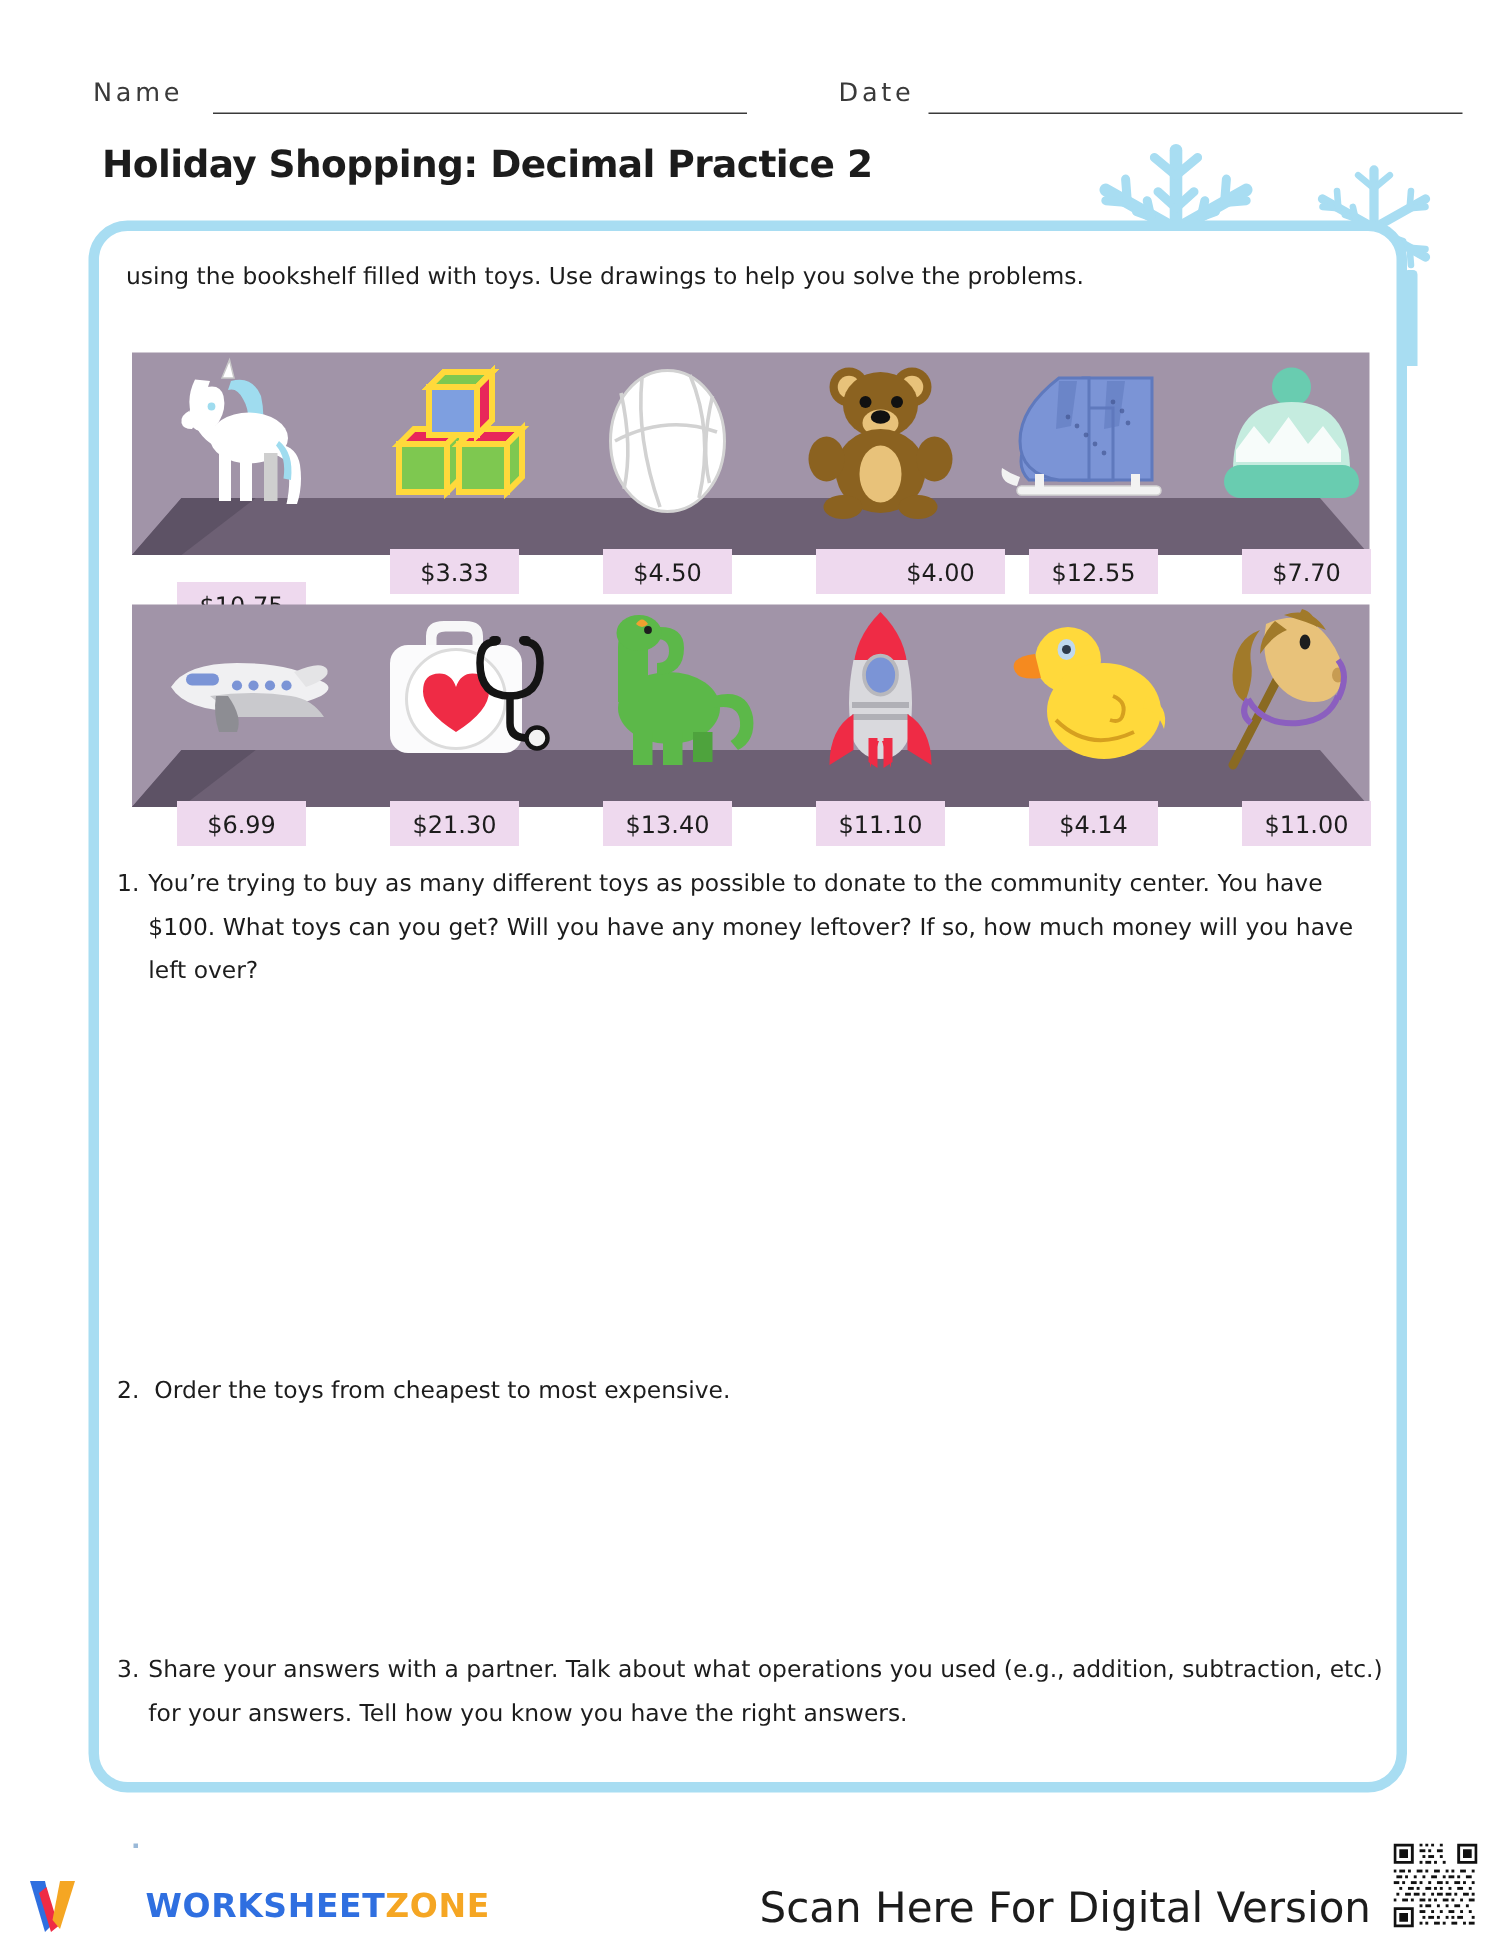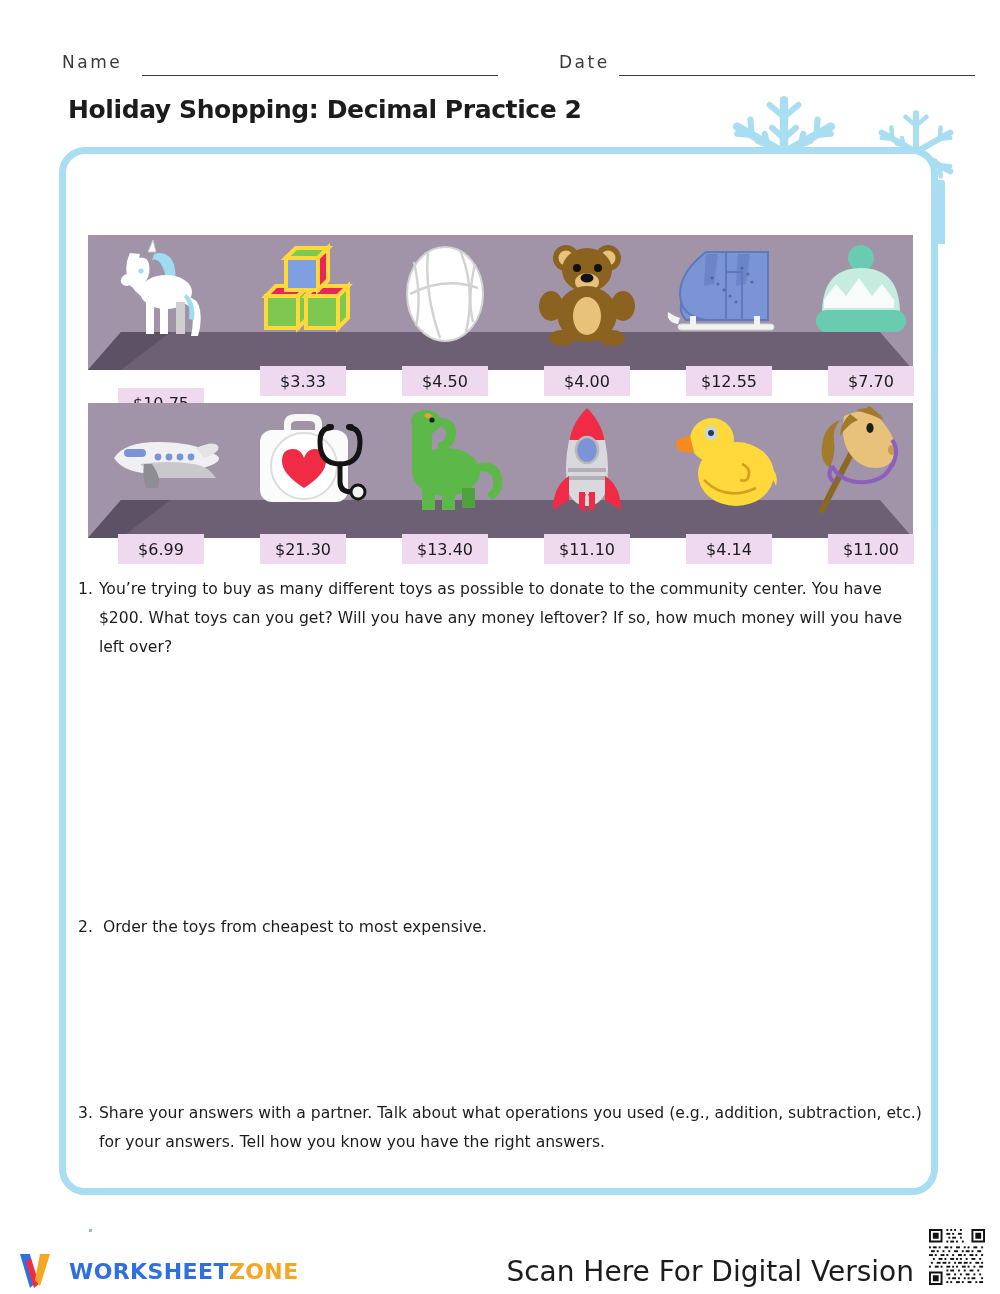--- a/index.html
+++ b/index.html
@@ -180,20 +180,21 @@
   .logo-mark {
     width: 42px;
     height: 38px;
     margin-right: 9px;
   }
   .logo-text {
     font-family: "DejaVu Sans", sans-serif;
     font-size: 22px;
     font-weight: bold;
     letter-spacing: 0.4px;
+    margin-left: 28px;
   }
   .logo-worksheet { color: #2f6fe0; }
   .logo-zone { color: #f5a623; }
 
   .scan-text {
     position: absolute;
     right: 86px;
     top: 1255px;
     font-family: "DejaVu Sans", sans-serif;
     font-size: 28px;
@@ -290,20 +291,21 @@
           <line x1="64" y1="57" x2="66" y2="66"></line>
       </g>
     </g>
   </svg>
 </div>
 <div id="snow-stick"></div>
 
 <div class="frame"></div>
 
 <div class="intro">
+  <div>using the bookshelf filled with toys. Use drawings to help you solve the problems.</div>
 </div>
 
 <div class="shelf" id="shelf-row-1">
   <div class="shelf-floor"></div>
   <div class="shelf-floor-dark"></div>
 
   <div class="toy-slot" style="left:8px;">
     <svg class="toy-svg" viewBox="0 0 130 108" aria-hidden="true">
       <path d="M52 14 L57 2 L60 14 Z" fill="#ffffff" stroke="#c9c9c9" stroke-width="1"></path>
       <path d="M58 16 q14 -4 20 10 q4 18 -2 30 l-8 -2 q4 -16 -2 -26 q-4 -8 -10 -6 Z" fill="#9fdcef"></path>
@@ -409,21 +411,21 @@
       <path d="M26 76 q0 -46 39 -46 q39 0 39 46 Z" fill="#c5ecdf"></path>
       <path d="M28 62 l12 -16 l10 12 l13 -18 l13 18 l10 -12 l12 16 l0 8 l-70 0 Z" fill="#ffffff" opacity="0.85"></path>
       <rect x="20" y="72" width="90" height="22" rx="11" fill="#69ccb0"></rect>
     </svg>
   </div>
 </div>
 
 <div class="price-tag row1-tag" style="left:118px;margin-top:22px;">$10.75</div>
 <div class="price-tag row1-tag" style="left:260px;">$3.33</div>
 <div class="price-tag row1-tag" style="left:402px;">$4.50</div>
-<div class="price-tag row1-tag" style="left:544px;">$4.00</div>
+<div class="price-tag row1-tag" style="left:544px;padding-left:40px;">$4.00</div>
 <div class="price-tag row1-tag" style="left:686px;">$12.55</div>
 <div class="price-tag row1-tag" style="left:828px;">$7.70</div>
 
 <div class="shelf" id="shelf-row-2">
   <div class="shelf-floor"></div>
   <div class="shelf-floor-dark"></div>
 
   <div class="toy-slot" style="left:8px;">
     <svg class="toy-svg" viewBox="0 0 130 108" aria-hidden="true">
       <path d="M18 52 q10 -16 44 -16 q36 0 56 12 q10 4 0 10 q-22 10 -56 10 q-34 0 -44 -16 Z" fill="#f0f0f2"></path>
@@ -518,21 +520,21 @@
 
 <div class="price-tag row2-tag" style="left:118px;">$6.99</div>
 <div class="price-tag row2-tag" style="left:260px;">$21.30</div>
 <div class="price-tag row2-tag" style="left:402px;">$13.40</div>
 <div class="price-tag row2-tag" style="left:544px;">$11.10</div>
 <div class="price-tag row2-tag" style="left:686px;">$4.14</div>
 <div class="price-tag row2-tag" style="left:828px;">$11.00</div>
 
 <div class="question" id="question-1">
   <span class="q-num">1.</span>
-  <span class="q-text">You’re trying to buy as many different toys as possible to donate to the community center. You have $200. What toys can you get? Will you have any money leftover? If so, how much money will you have left over?</span>
+  <span class="q-text">You’re trying to buy as many different toys as possible to donate to the community center. You have $100. What toys can you get? Will you have any money leftover? If so, how much money will you have left over?</span>
 </div>
 
 <div class="question" id="question-2">
   <span class="q-num">2.</span>
   <span class="q-text">Order the toys from cheapest to most expensive.</span>
 </div>
 
 <div class="question" id="question-3">
   <span class="q-num">3.</span>
   <span class="q-text">Share your answers with a partner. Talk about what operations you used (e.g., addition, subtraction, etc.) for your answers. Tell how you know you have the right answers.</span>

